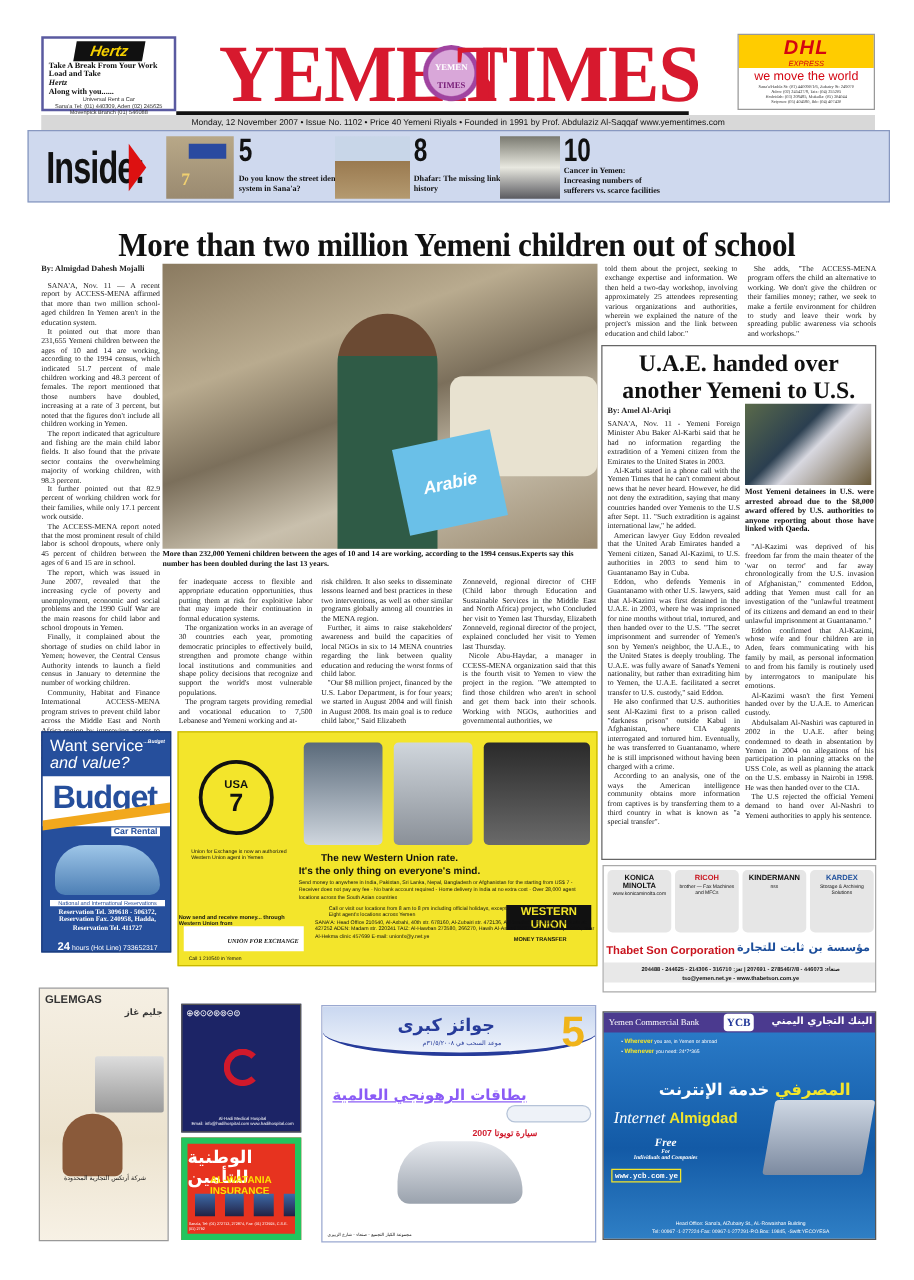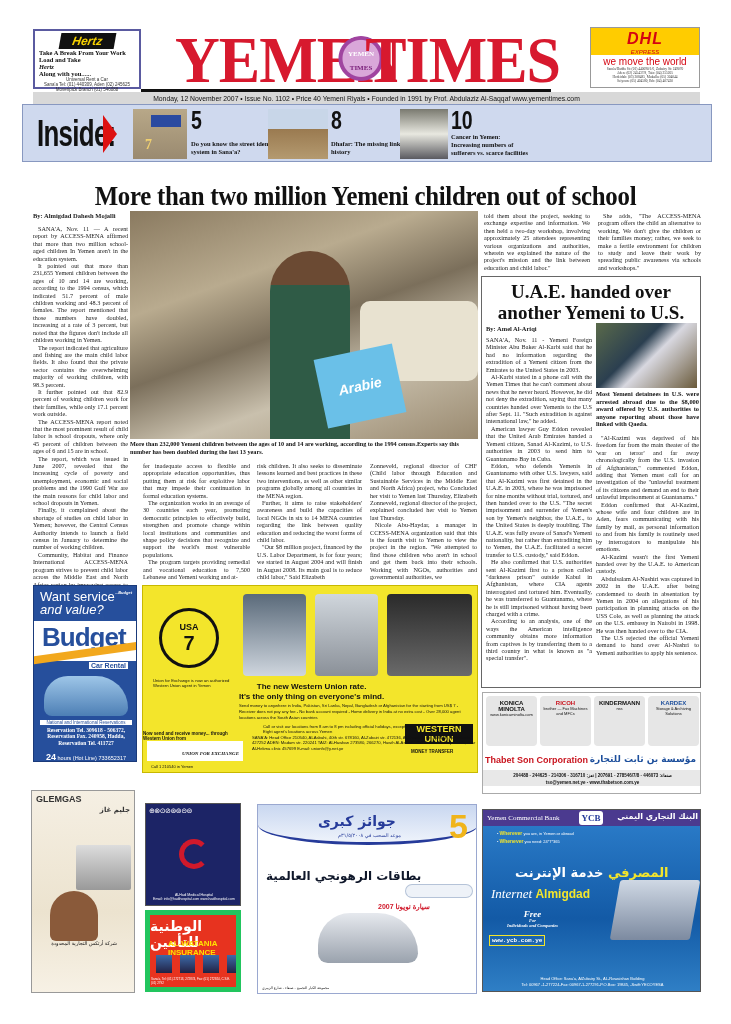--- a/index.html
+++ b/index.html
@@ -111,33 +111,33 @@
   .watania .en { position: absolute; left: 18px; top: 24px; font: bold 8px "Liberation Sans", sans-serif; color: #ffe100; }
   .watania .imgs { position: absolute; left: 6px; top: 40px; width: 86px; height: 18px; display: flex; gap: 8px; }
   .watania .imgs span { flex: 1; background: linear-gradient(#3d6aa8, #224); }
   .watania .f { position: absolute; left: 1px; bottom: 2px; font: 3px "Liberation Sans", sans-serif; }
 
   .five { left: 257px; top: 804px; width: 220px; height: 190px; background: #fff; border: 1px solid #9aa8d0; }
   .five .top { position: absolute; left: 0; top: 0; width: 220px; height: 40px; background: linear-gradient(#c9d7f0, #eef3fb); border-bottom: 3px solid #263b9a; border-radius: 0 0 50% 50%; }
   .five .big { position: absolute; right: 8px; top: 2px; font: bold 34px "Liberation Sans", sans-serif; color: #f0b41a; }
   .five .ar { position: absolute; left: 60px; top: 8px; font: bold 14px "DejaVu Sans", sans-serif; color: #263b9a; }
   .five .date { position: absolute; left: 80px; top: 27px; font: 5px "DejaVu Sans", sans-serif; color: #263b9a; }
-  .five .card { position: absolute; left: 8px; top: 64px; font: bold 12px "DejaVu Sans", sans-serif; color: #0f172a; }
+  .five .card { position: absolute; left: 8px; top: 64px; font: bold 12px "DejaVu Sans", sans-serif; color: #8b5cf6; text-decoration: underline; }
   .five .yr { position: absolute; left: 120px; top: 98px; font: bold 7px "Liberation Sans", sans-serif; color: #d0192b; }
   .five .car { position: absolute; left: 60px; top: 108px; width: 100px; height: 50px; background: linear-gradient(#e6e9ee, #9aa2ad); border-radius: 40px 50px 12px 12px; }
   .five .plane { position: absolute; left: 148px; top: 80px; width: 66px; height: 12px; background: #eef2f8; border-radius: 6px; box-shadow: 0 0 0 1px #b5c3d8; }
   .five .foot { position: absolute; left: 4px; bottom: 3px; width: 212px; font: 3.5px "DejaVu Sans", sans-serif; }
 
   .ycb { left: 482px; top: 809px; width: 219px; height: 183px; background: linear-gradient(#2d7fcc, #135aa6 60%, #2f7fc5); border: 1px solid #555; color: #fff; }
   .ycb .hd { position: absolute; left: 0; top: 0; width: 219px; height: 16px; background: #4b3a8f; font: 7px "Liberation Serif", serif; padding: 4px 4px; }
   .ycb .hd .arr { position: absolute; right: 4px; top: 2px; font: bold 8px "DejaVu Sans", sans-serif; }
   .ycb .hd .logo { position: absolute; left: 96px; top: 1px; width: 24px; height: 14px; background: #fff; color: #263b9a; font: bold 9px "Liberation Serif", serif; text-align: center; line-height: 14px; border-radius: 3px; }
   .ycb .w { position: absolute; left: 14px; font: 4px "Liberation Sans", sans-serif; }
   .ycb .w b { color: #f3e52b; font-size: 5px; }
-  .ycb .arb { position: absolute; left: 32px; top: 55px; font: bold 13px "DejaVu Sans", sans-serif; text-align: center; }
+  .ycb .arb { position: absolute; left: 44px; top: 55px; font: bold 13px "DejaVu Sans", sans-serif; text-align: center; }
   .ycb .arb span { color: #f3e52b; }
   .ycb .ib { position: absolute; left: 8px; top: 76px; font: italic 13px "Liberation Serif", serif; }
   .ycb .ib b { font: bold 12px "Liberation Sans", sans-serif; color: #f3e52b; font-style: normal; }
   .ycb .laptop { position: absolute; left: 132px; top: 70px; width: 80px; height: 60px; background: linear-gradient(#cfd8e4, #7c8aa0); transform: skewX(-10deg); border-radius: 3px; }
   .ycb .free { position: absolute; left: 24px; top: 100px; font: italic bold 9px "Liberation Serif", serif; text-align: center; line-height: 8px; }
   .ycb .free small { display: block; font-size: 4.5px; line-height: 5px; }
   .ycb .url { position: absolute; left: 6px; top: 125px; border: 1px solid #f3e52b; font: bold 6px "Liberation Mono", monospace; padding: 1px 2px; color: #fff; }
   .ycb .ft { position: absolute; left: 0; bottom: 3px; width: 219px; text-align: center; font: 4px "Liberation Sans", sans-serif; line-height: 6px; }
 </style>
 </head>

